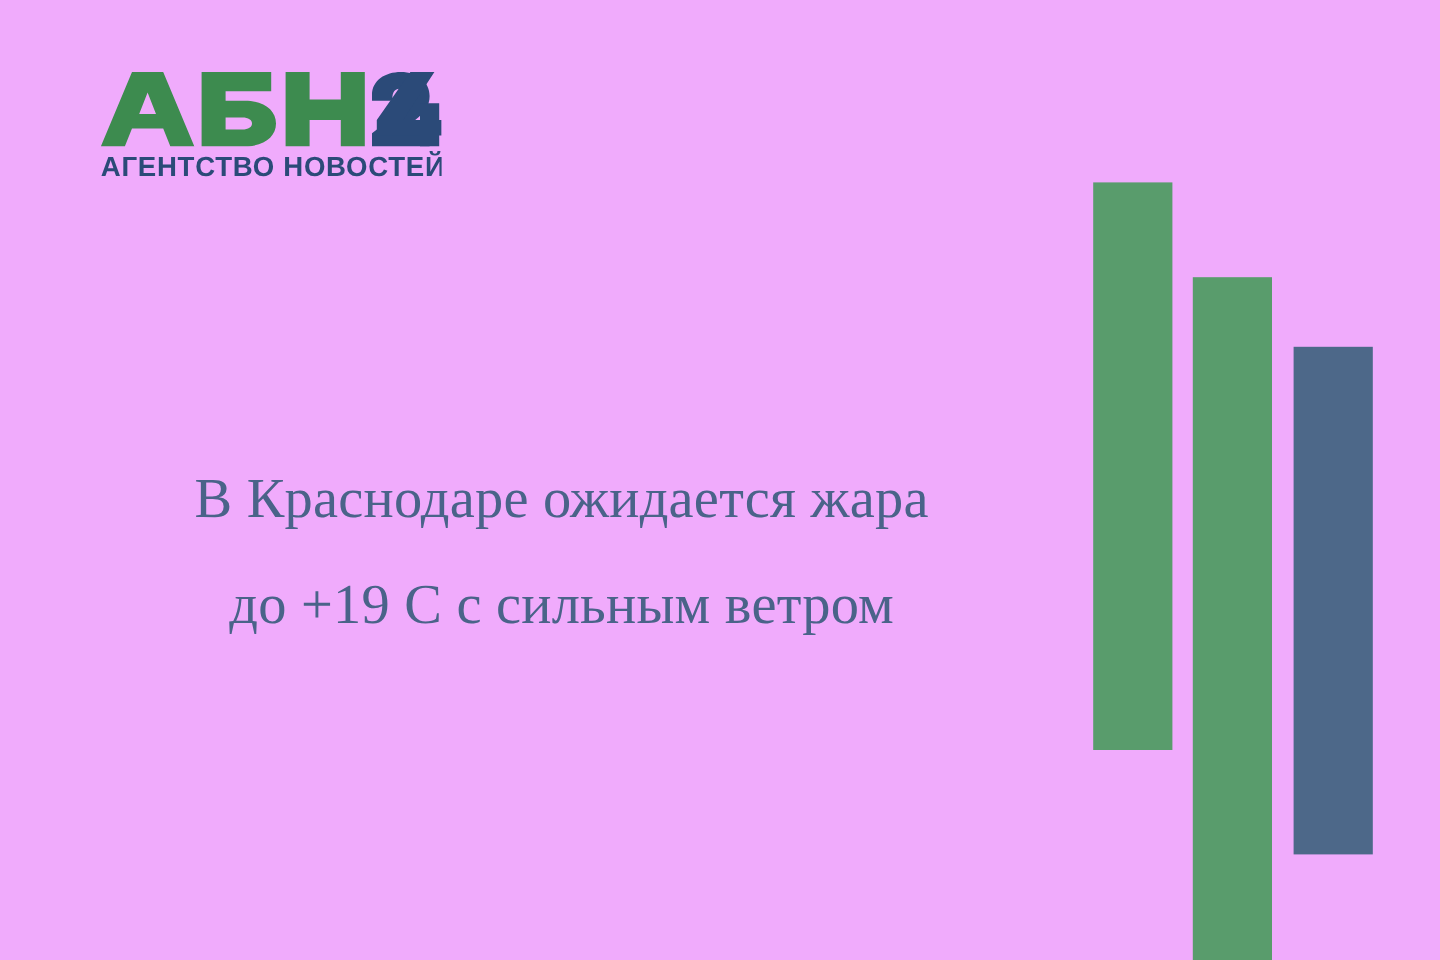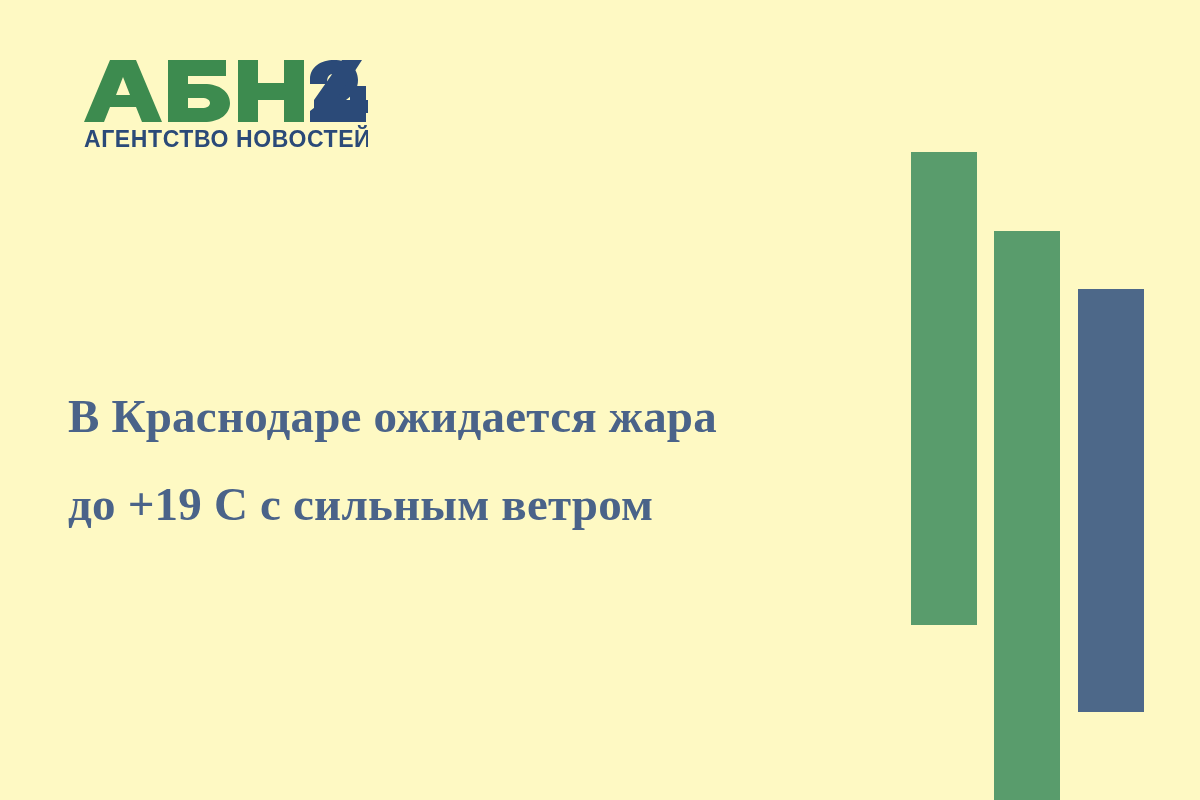--- a/index.html
+++ b/index.html
@@ -49,21 +49,21 @@
   .logo-tagline svg { display: block; }
 
   
   .headline {
     position: absolute;
     left: 68px;
     top: 372px;
     width: 800px;
     color: #4a6389;
     font-family: "Liberation Serif", "DejaVu Serif", serif;
-    font-weight: 700;
+    font-weight: 400;
     font-size: 47px;
     line-height: 88px;
     letter-spacing: 0.2px;
   }
   .headline-line {
     display: block;
     white-space: nowrap;
   }
 
   
@@ -96,21 +96,21 @@
     left: 1078px;
     top: 289px;
     width: 66px;
     height: 423px;
     background: #4d6889;
   }
 </style>
 </head>
 <body style="background: rgb(237, 237, 237);">
 
-<div class="canvas" style="background: #fef9c3;">
+<div class="canvas" style="background: #f0abfc; text-align: center;">
 
   <div class="logo">
 
     <div class="logo-wordmark">
       <svg width="284" height="62" viewBox="0 0 284 62" xmlns="http://www.w3.org/2000/svg" aria-hidden="true">
 
         <g fill="#3d8b4f">
           <path d="M26 0 L52 0 L78 62 L58 62 L52 47 L26 47 L20 62 L0 62 Z M39 17 L32 35 L46 35 Z"></path>
         </g>
 

